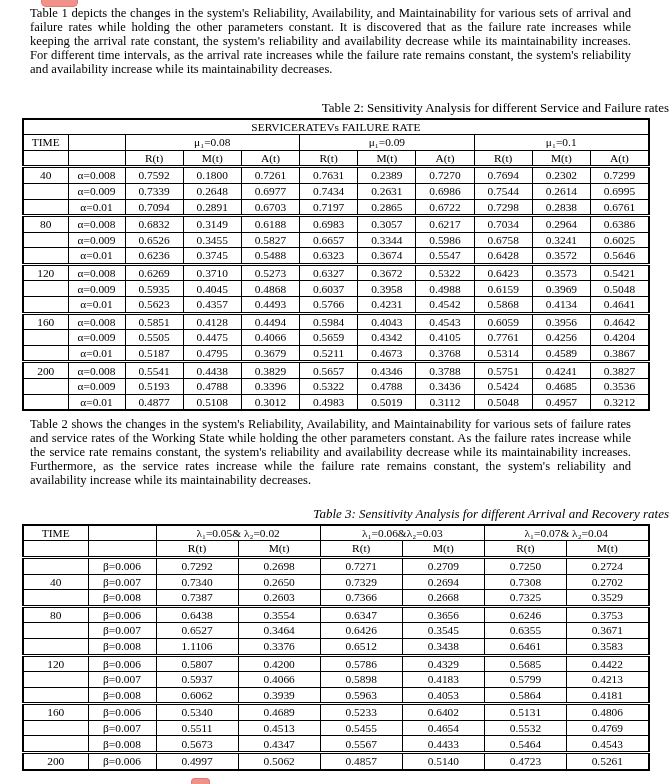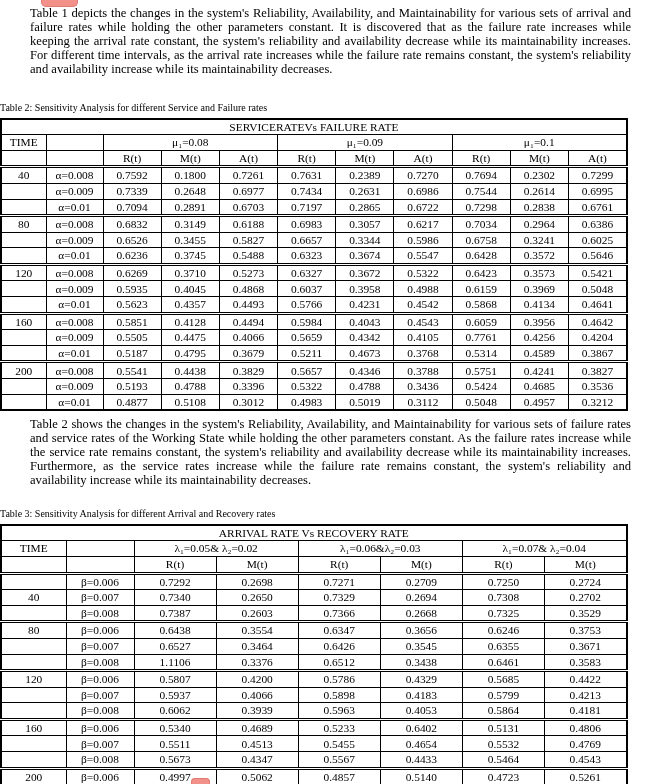--- a/index.html
+++ b/index.html
@@ -11,27 +11,27 @@
   .artifact{position:absolute;}
   .artifact.top{left:41px;top:0;width:35px;height:6px;border-radius:0 0 5px 5px;border:1px solid #e07a72;border-top:none;}
   .artifact.bottom{left:191px;bottom:0;width:17px;height:5px;border-radius:4px 4px 0 0;border:1px solid #e07a72;border-bottom:none;}
   .para{
     margin:0 38px 0 30px;text-align:justify;
     font-size:12.6px;line-height:13.9px;
   }
   .para.first{padding-top:7px;}
   .para.second{margin-top:7px;}
   .tbl-caption{
-    text-align:left;font-size:10px;line-height:14px;
+    text-align:right;font-size:13px;line-height:14px;margin-left:19px;
   }
   #table2-caption{margin-top:24px;margin-bottom:3px;}
-  #table3-caption{margin-top:19px;margin-bottom:3px;}
+  #table3-caption{margin-top:19px;margin-bottom:3px;font-style:italic;}
   table{
     border-collapse:collapse;table-layout:fixed;
-    width:626px;
+    margin-left:22px;width:626px;
     border:2px solid #000;
   }
   th,td{
     border:1px solid #000;
     font-size:11.4px;font-weight:normal;
     text-align:center;vertical-align:middle;
     padding:1px 2px;height:12.6px;line-height:1.08;
     overflow:hidden;white-space:nowrap;
   }
   tr.gs td{border-top:3px double #000;}
@@ -281,23 +281,20 @@
 <div class="tbl-caption" id="table3-caption">Table 3: Sensitivity Analysis for different Arrival and Recovery rates</div>
 
 <table id="table3">
   <colgroup>
     <col style="width:65px">
       <col style="width:68px">
     <col span="6" style="width:82.1px">
   </colgroup>
   <thead>
     <tr>
-      <th colspan="8">ARRIVAL RATE Vs RECOVERY RATE</th>
-    </tr>
-    <tr>
       <th>TIME</th>
       <th></th>
       <th colspan="2">λ₁=0.05&amp; λ₂=0.02</th>
       <th colspan="2">λ₁=0.06&amp;λ₂=0.03</th>
       <th colspan="2">λ₁=0.07&amp; λ₂=0.04</th>
     </tr>
     <tr>
       <th></th>
       <th></th>
       <th>R(t)</th>

